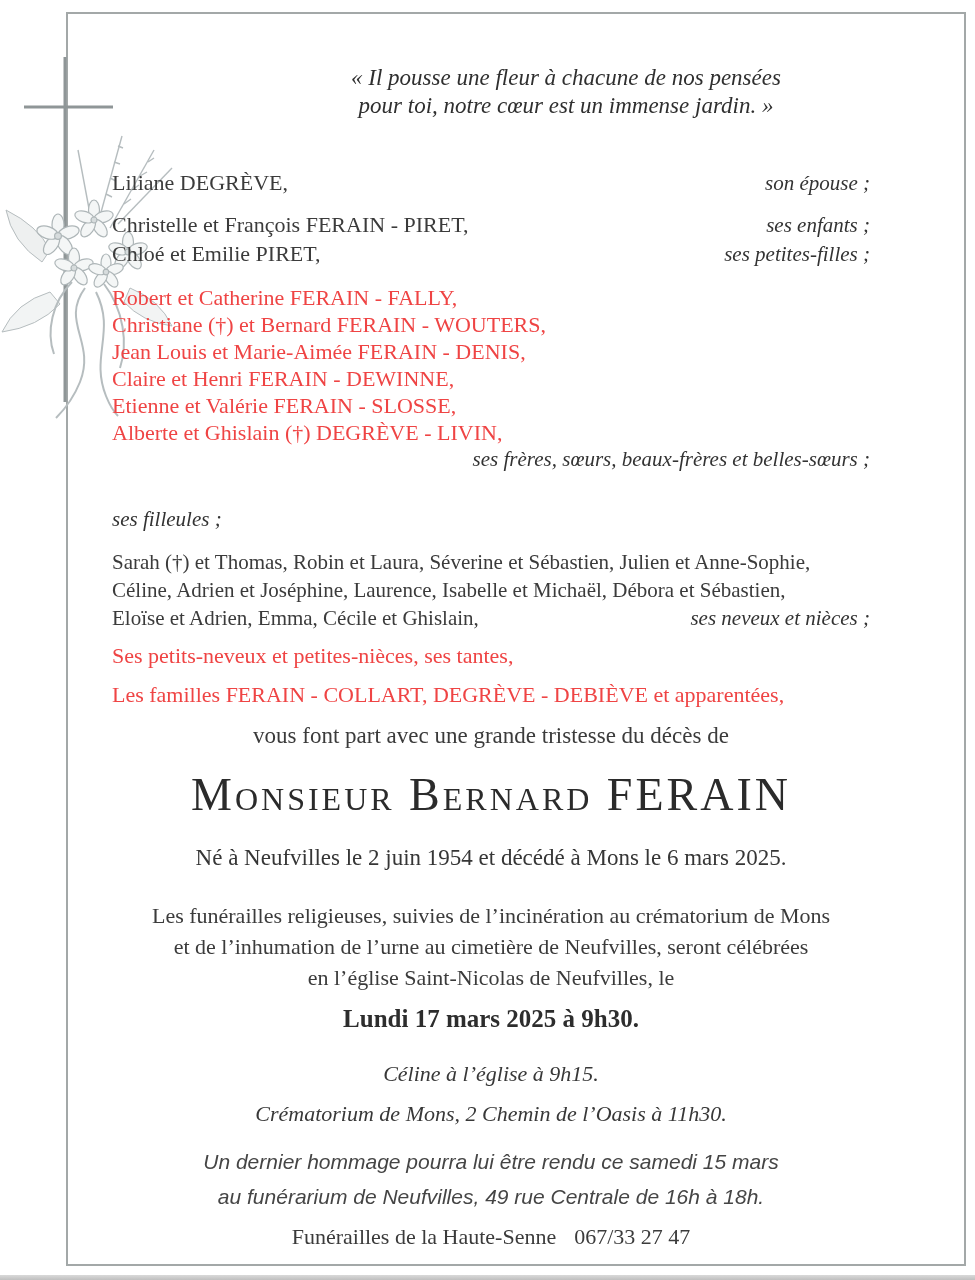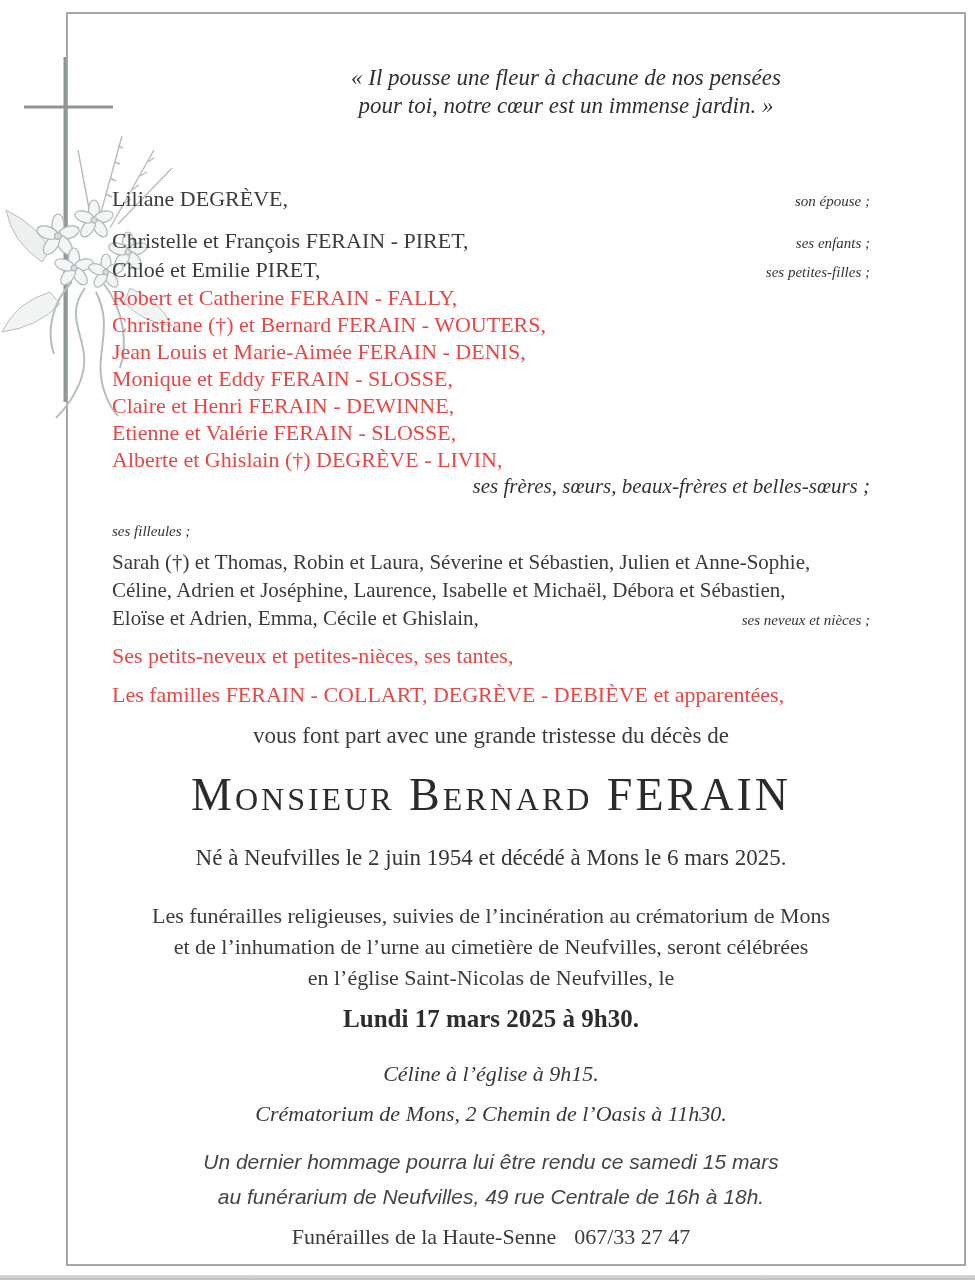--- a/index.html
+++ b/index.html
@@ -17,27 +17,27 @@
     background:linear-gradient(#d9d9d9,#bfbfbf);
   }
   .deco{position:absolute;left:0;top:0;pointer-events:none;}
   .content{position:absolute;left:112px;top:0;width:758px;}
   .quote{
     position:absolute;left:326px;top:64px;width:480px;text-align:center;
     font-style:italic;font-size:23px;line-height:28px;color:#2f2f2f;
   }
   .row{
     position:absolute;left:0;width:758px;display:flex;
-    justify-content:space-between;align-items:baseline;white-space:nowrap;margin-top:16px;
+    justify-content:space-between;align-items:baseline;white-space:nowrap;
   }
   .group{position:absolute;left:0;width:758px;}
   .name{font-size:22px;color:#3b3b3b;}
   .gline{font-size:22px;line-height:27px;white-space:nowrap;color:#ef4444;}
   .nline{font-size:21px;line-height:28px;white-space:nowrap;color:#3b3b3b;}
-  .rel{font-style:italic;font-size:15px;color:#333;}
+  .rel{font-style:italic;font-size:21px;color:#333;}
   .rel-line{text-align:right;font-style:italic;font-size:21px;line-height:27px;color:#333;}
   .center{position:absolute;left:0;width:758px;text-align:center;}
   .intro{font-size:23px;color:#3b3b3b;}
   .title{
     font-variant:small-caps;font-size:46px;letter-spacing:3px;
     color:#2b2b2b;white-space:nowrap;
   }
   .life{font-size:23px;color:#363636;}
   .para{font-size:22px;line-height:31px;color:#3b3b3b;}
   .datetime{font-size:25px;font-weight:bold;color:#2d2d2d;}
@@ -141,21 +141,20 @@
 
   <div class="row" style="top:241px">
     <span class="name">Chloé et Emilie PIRET,</span>
     <span class="rel">ses petites-filles ;</span>
   </div>
 
   <div class="group" style="top:284px">
     <div class="gline">Robert et Catherine FERAIN - FALLY,</div>
     <div class="gline">Christiane (†) et Bernard FERAIN - WOUTERS,</div>
     <div class="gline">Jean Louis et Marie-Aimée FERAIN - DENIS,</div>
-    <div class="gline">Monique et Eddy FERAIN - SLOSSE,</div>
     <div class="gline">Claire et Henri FERAIN - DEWINNE,</div>
     <div class="gline">Etienne et Valérie FERAIN - SLOSSE,</div>
     <div class="gline">Alberte et Ghislain (†) DEGRÈVE - LIVIN,</div>
     <div class="rel-line">ses frères, sœurs, beaux-frères et belles-sœurs ;</div>
   </div>
 
   <div class="row" style="top:507px">
     <span class="rel">ses filleules ;</span>
   </div>
 

